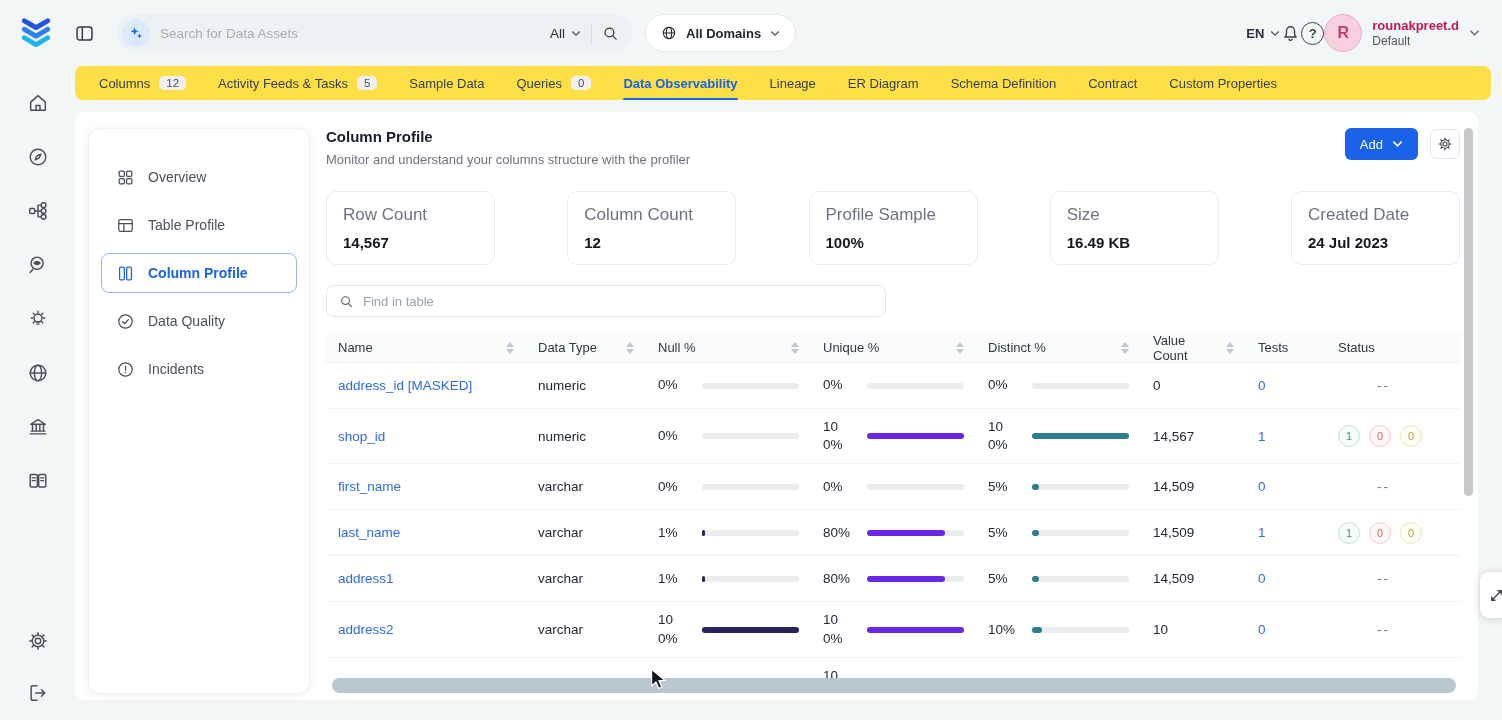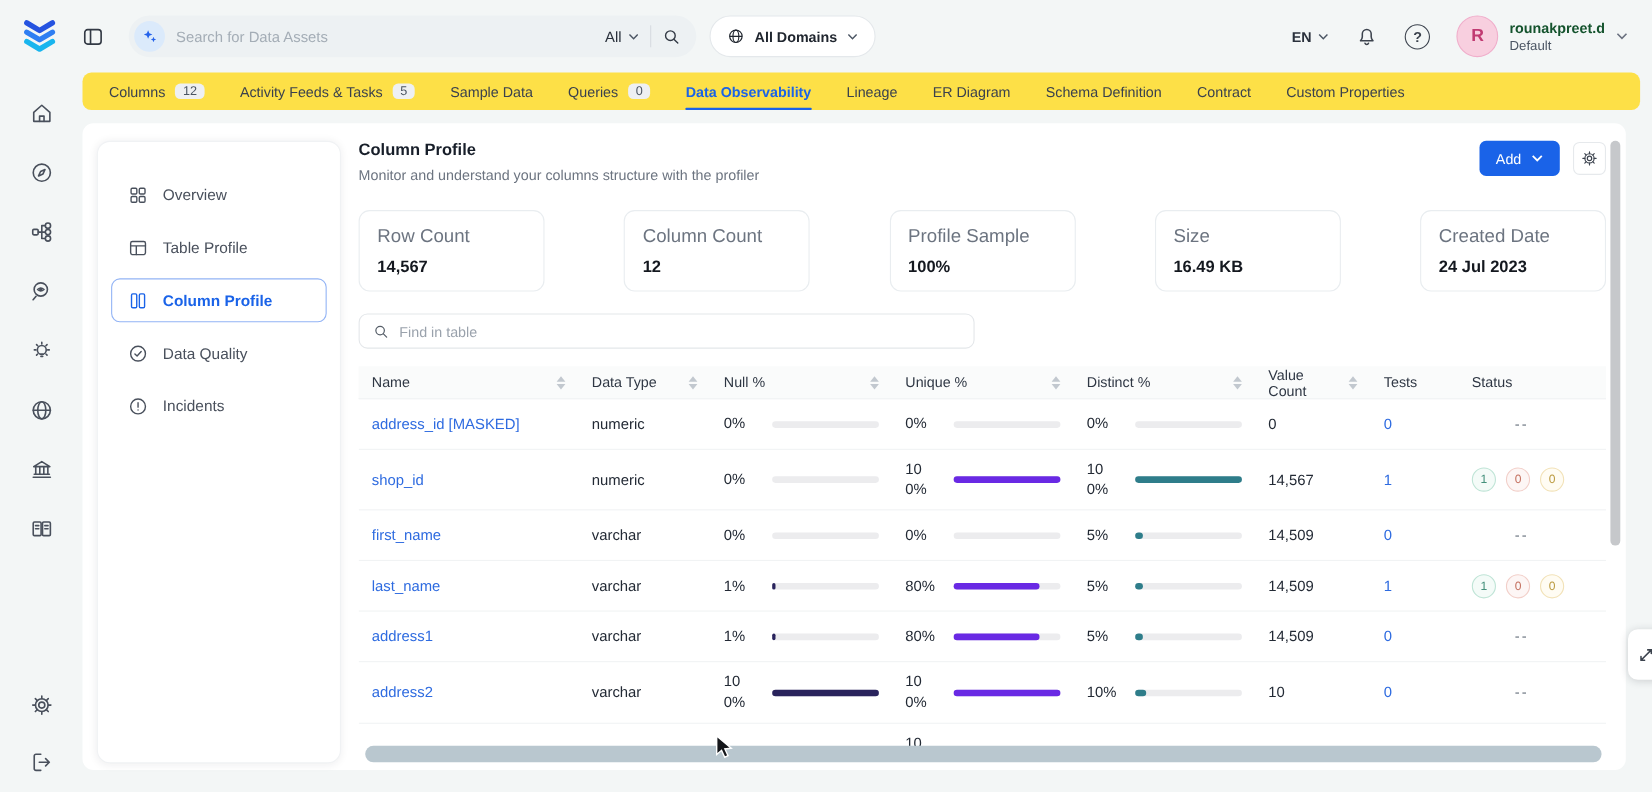--- a/index.html
+++ b/index.html
@@ -11,27 +11,27 @@
   .topbar { position:absolute; left:0; top:0; width:1502px; height:66px; display:flex; align-items:center; padding:0 22px 0 16px; }
   .logo { width:40px; height:40px; display:flex; align-items:center; justify-content:center; cursor:pointer; }
   .panel-toggle { margin-left:18px; cursor:pointer; }
   .search-pill { margin-left:22px; width:516px; height:38px; background:#edf1f3; border-radius:19px; display:flex; align-items:center; gap:10px; padding:0 14px 0 5px; }
   .ai-circle { width:28px; height:28px; border-radius:50%; background:#dbeafb; display:flex; align-items:center; justify-content:center; cursor:pointer; }
   .search-input { flex:1; border:0; outline:0; background:transparent; font-size:13.5px; color:#374151; font-family:inherit; }
   .search-input::placeholder { color:#a4adb6; }
   .scope { display:flex; align-items:center; gap:6px; font-size:13.5px; color:#29303b; cursor:pointer; }
   .pill-divider { width:1px; height:20px; background:#d7dce1; }
   .domains-pill { margin-left:12px; height:38px; background:#fff; border:1px solid #e4e8eb; border-radius:19px; display:flex; align-items:center; gap:9px; padding:12px 15px; font-size:13px; font-weight:700; color:#20262f; cursor:pointer; }
-  .topbar-right { margin-left:auto; display:flex; align-items:center; gap:24px; }
+  .topbar-right { margin-left:auto; display:flex; align-items:center; }
   .lang { display:flex; align-items:center; gap:6px; font-size:13px; font-weight:600; color:#2a313c; cursor:pointer; }
   .tb-icon { cursor:pointer; }
   .help-circle { width:23px; height:23px; border:1.7px solid #3c434e; border-radius:50%; display:flex; align-items:center; justify-content:center; font-size:13px; font-weight:700; color:#3c434e; cursor:pointer; }
   .profile-chip { display:flex; align-items:center; gap:10px; cursor:pointer; }
   .avatar { width:38px; height:38px; border-radius:50%; background:#f8cfdf; border:1px solid #f0aecb; color:#c13a72; font-size:16px; font-weight:600; display:flex; align-items:center; justify-content:center; }
-  .user-name { font-size:13px; font-weight:700; color:#14532d; }
+  .user-name { font-size:13px; font-weight:700; color:#be185d; }
   .user-team { font-size:12px; color:#4b5563; margin-top:1px; }
 
   
   .tabbar { position:absolute; left:75px; top:66px; width:1416px; height:34px; background:#fde047; border-radius:8px; display:flex; align-items:center; gap:32px; padding:0 24px; }
   .tab { position:relative; height:100%; display:flex; align-items:center; gap:9px; font-size:13px; color:#3a414d; cursor:pointer; white-space:nowrap; }
   .tab .count { background:#eef0f3; border-radius:5px; padding:1px 7px; font-size:11.5px; color:#4b5563; }
   .tab.active { color:#1a63e8; font-weight:700; }
   .tab.active::after { content:""; position:absolute; left:0; right:0; bottom:0; height:2.5px; background:#1a63e8; border-radius:2px; }
 
   

